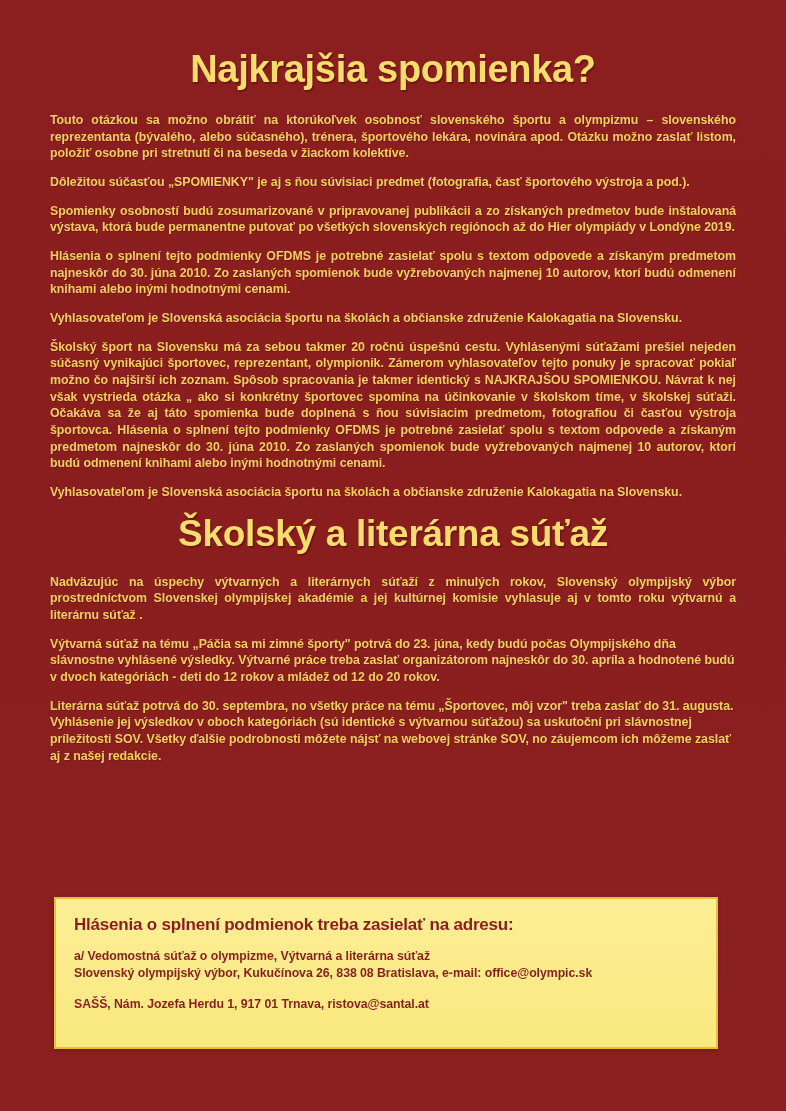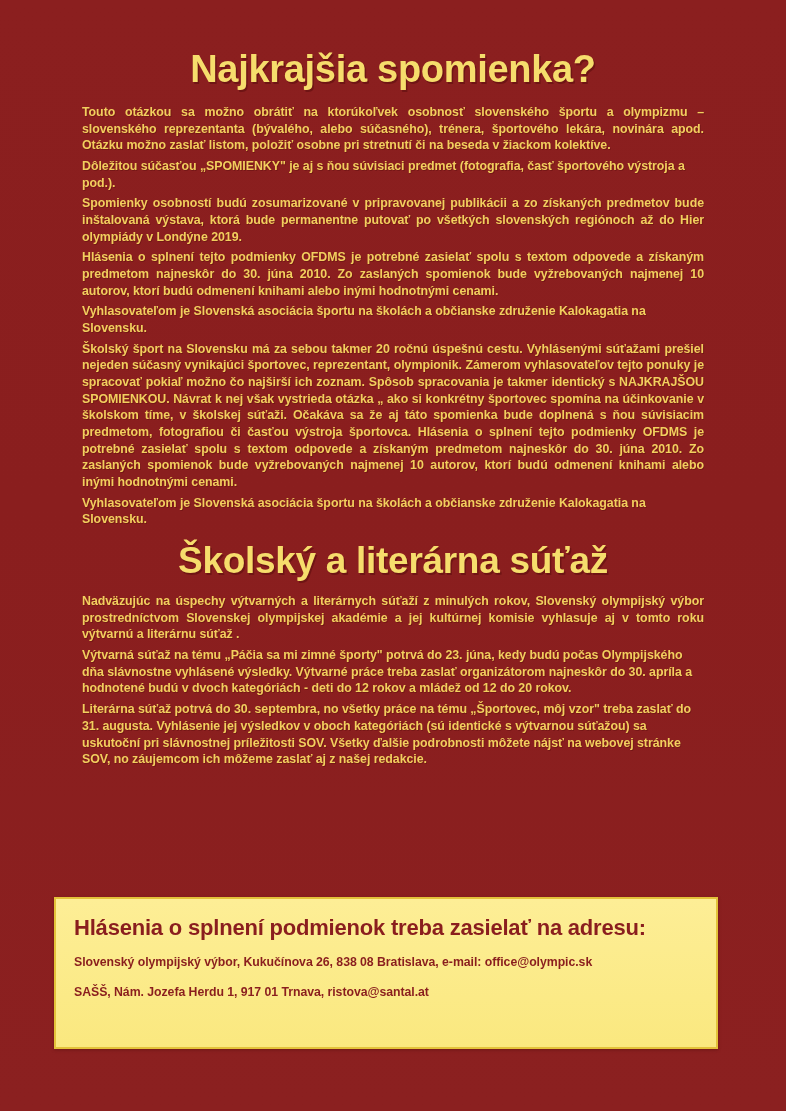--- a/index.html
+++ b/index.html
@@ -14,21 +14,21 @@
     font-family: "Liberation Sans", sans-serif;
     overflow: hidden;
     position: relative;
   }
 
   .page {
     width: 786px;
     height: 1111px;
     background: linear-gradient(180deg, #8b1f1f 0%, #8a1e1e 45%, #8b2020 100%);
     box-sizing: border-box;
-    padding: 0 82px;
+    padding: 0 50px;
     position: relative;
   }
 
   
   .headline {
     color: #f6dd6c;
     font-weight: bold;
     text-align: center;
     letter-spacing: -0.3px;
     line-height: 1.0;
@@ -58,21 +58,21 @@
     color: #f2cf5e;
     font-size: 12.4px;
     line-height: 1.345;
     text-align: justify;
     text-justify: inter-word;
     font-weight: bold;
     letter-spacing: -0.05px;
     text-shadow: 0.8px 0.8px 0 rgba(92, 14, 14, 0.45);
   }
   .body-block p {
-    margin: 4px 0 0 0;
+    margin: 12px 0 0 0;
   }
   .body-block p.last-line-left {
     text-align: left;
   }
 
   
   .address-box {
     position: absolute;
     left: 54px;
     top: 897px;
@@ -81,21 +81,21 @@
     background: #fdec91;
     background: linear-gradient(180deg, #fdee96 0%, #fae87f 100%);
     border: 2px solid #e3c23a;
     box-sizing: border-box;
     padding: 16px 18px 12px 18px;
     box-shadow: 0 1px 3px rgba(60, 8, 8, 0.35);
   }
   .address-title {
     color: #8a1e1e;
     font-weight: bold;
-    font-size: 22px;
+    font-size: 17px;
     margin: 0 0 13px 0;
     letter-spacing: -0.2px;
   }
   .address-para {
     color: #8a1e1e;
     font-weight: bold;
     font-size: 12.3px;
     line-height: 1.42;
     margin: 0;
     letter-spacing: -0.05px;
@@ -127,20 +127,21 @@
 
   <div class="body-block">
     <p>Nadväzujúc na úspechy výtvarných a literárnych súťaží z minulých rokov, Slovenský olympijský výbor prostredníctvom Slovenskej olympijskej akadémie a jej kultúrnej komisie vyhlasuje aj v tomto roku výtvarnú a literárnu súťaž .</p>
     <p class="last-line-left">Výtvarná súťaž na tému „Páčia sa mi zimné športy" potrvá do 23. júna, kedy budú počas Olympijského dňa slávnostne vyhlásené výsledky. Výtvarné práce treba zaslať organizátorom najneskôr do 30. apríla a hodnotené budú v dvoch kategóriách - deti do 12 rokov a mládež od 12 do 20  rokov.</p>
     <p class="last-line-left">Literárna súťaž potrvá do 30. septembra, no všetky práce na tému „Športovec, môj vzor" treba zaslať do 31. augusta. Vyhlásenie jej výsledkov v oboch kategóriách (sú identické s výtvarnou súťažou) sa uskutoční pri slávnostnej príležitosti SOV. Všetky ďalšie podrobnosti môžete nájsť na webovej stránke SOV, no záujemcom ich môžeme zaslať aj z našej redakcie.</p>
   </div>
 
   <div class="address-box">
     <div class="address-title">Hlásenia o splnení podmienok treba zasielať na adresu:</div>
 
+    <p class="address-para">a/ Vedomostná súťaž o olympizme, Výtvarná a literárna súťaž</p>
     <p class="address-para">Slovenský olympijský výbor, Kukučínova 26, 838 08 Bratislava, e-mail: office@olympic.sk</p>
 
     <div class="address-gap"></div>
 
     <p class="address-para">SAŠŠ, Nám. Jozefa Herdu 1, 917 01 Trnava, ristova@santal.at</p>
   </div>
 
 </div>
 
 </body></html>

